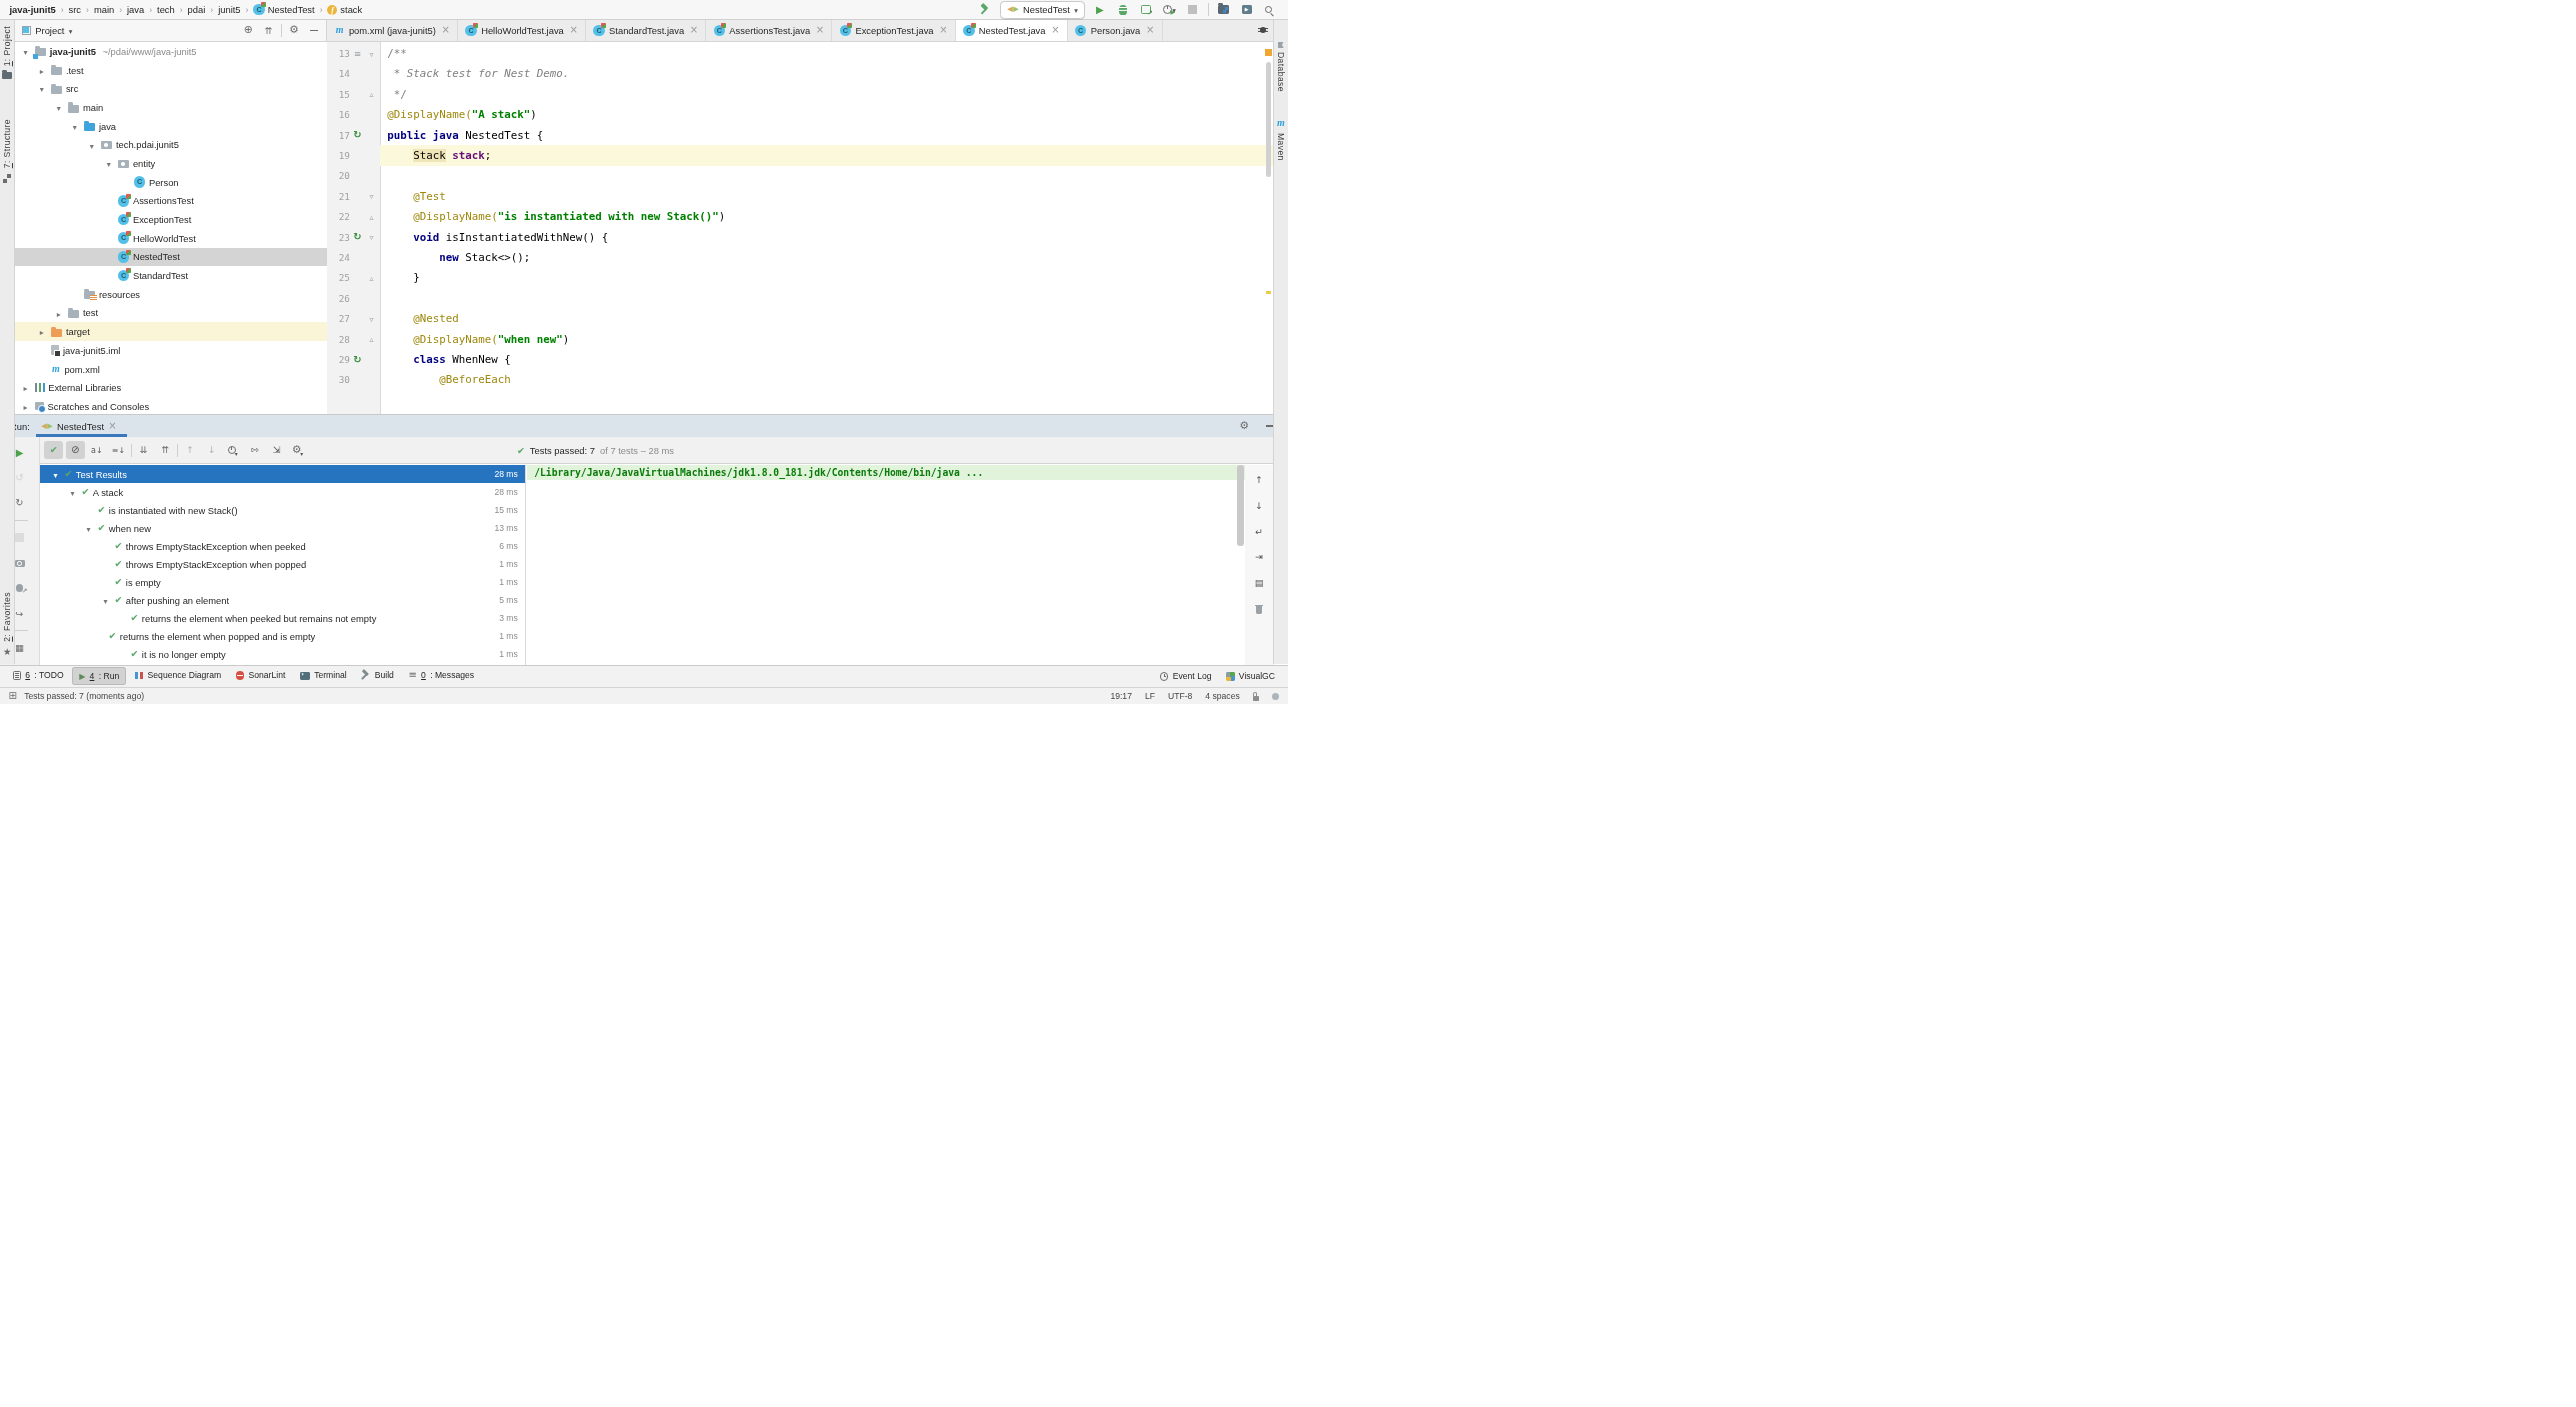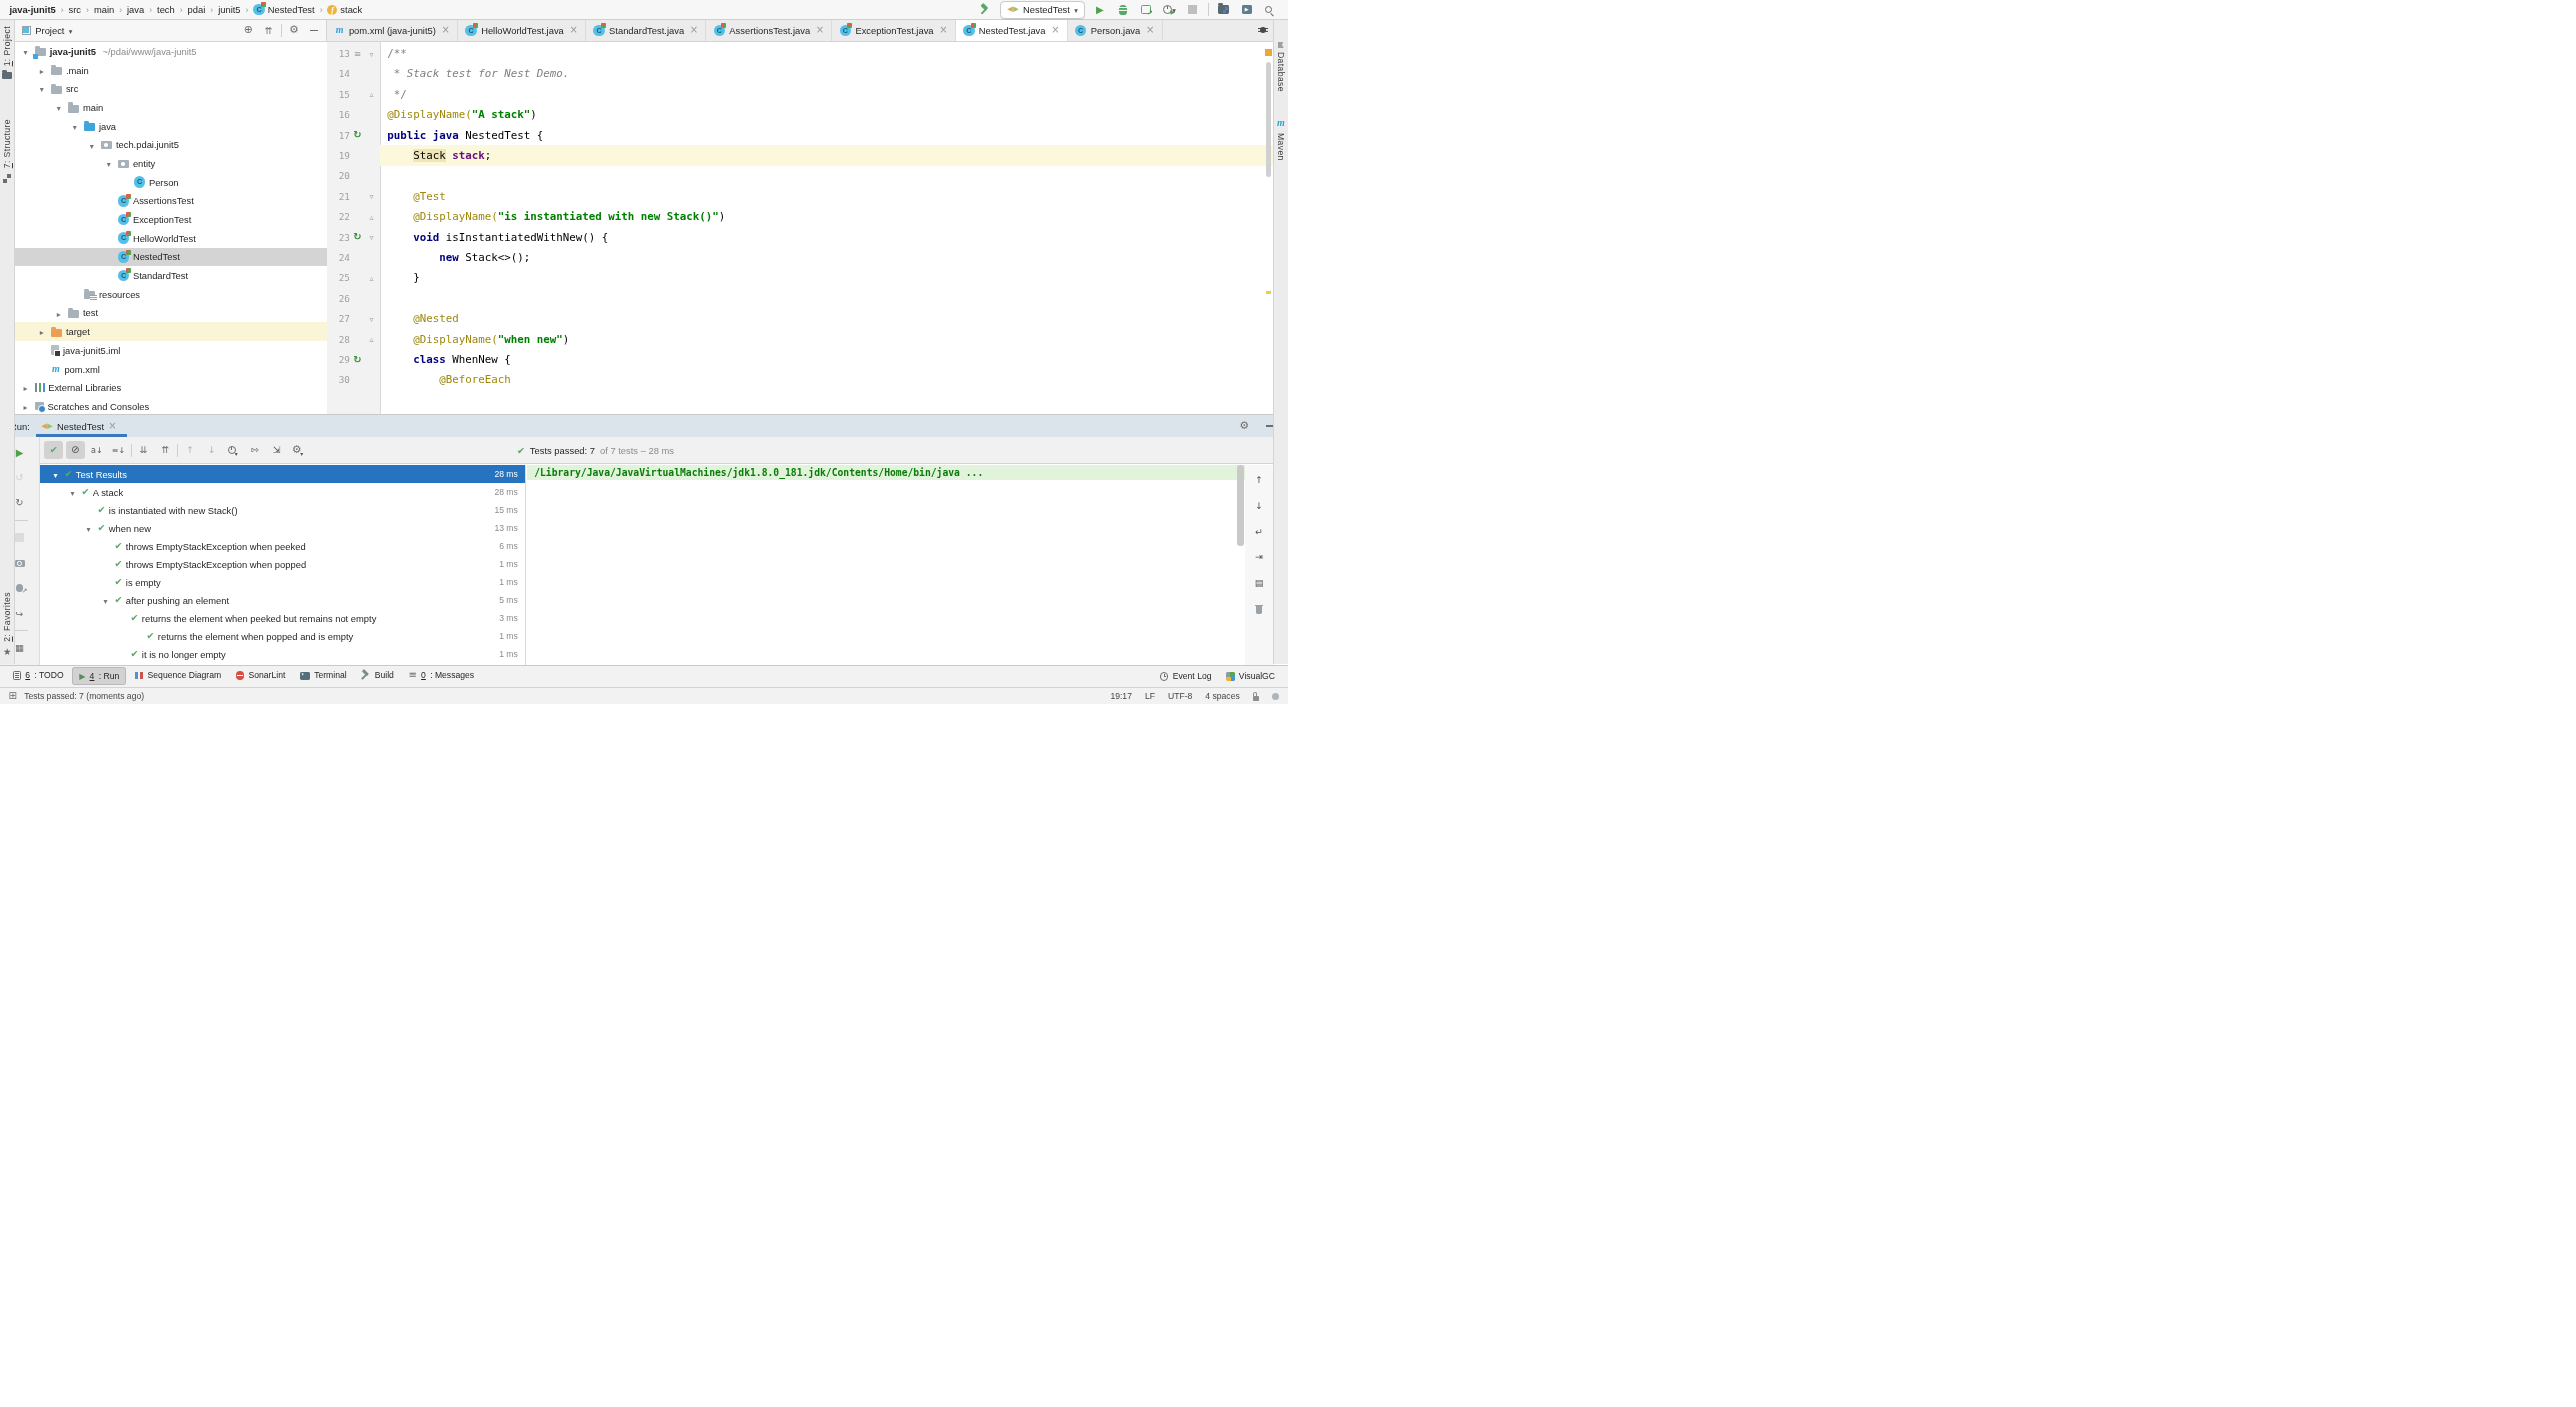--- a/index.html
+++ b/index.html
@@ -411,21 +411,21 @@
   <div id="ptree">
       <div class="prow" style="padding-left: 5.8px;">
         <span class="arrow"><span class="ic ic-treeopen"></span></span>
         <span class="ic ic-folderproj"></span>
         <span class="lbl b">java-junit5</span>
         <span class="extra">~/pdai/www/java-junit5</span>
       </div>
       <div class="prow" style="padding-left: 22px;">
         <span class="arrow"><span class="ic ic-treeclosed"></span></span>
         <span class="ic ic-folder"></span>
-        <span class="lbl">.main</span>
+        <span class="lbl">.test</span>
       </div>
       <div class="prow" style="padding-left: 22px;">
         <span class="arrow"><span class="ic ic-treeopen"></span></span>
         <span class="ic ic-folder"></span>
         <span class="lbl">src</span>
       </div>
       <div class="prow" style="padding-left: 39px;">
         <span class="arrow"><span class="ic ic-treeopen"></span></span>
         <span class="ic ic-folder"></span>
         <span class="lbl">main</span>
@@ -806,21 +806,21 @@
           <span class="ic ic-check"></span>
           <span class="tlabel">after pushing an element</span>
           <span class="ttime">5 ms</span>
         </div>
         <div class="trow" style="padding-left: 76px;">
           <span class="arrow"></span>
           <span class="ic ic-check"></span>
           <span class="tlabel">returns the element when peeked but remains not empty</span>
           <span class="ttime">3 ms</span>
         </div>
-        <div class="trow" style="padding-left: 92px;">
+        <div class="trow" style="padding-left: 54px;">
           <span class="arrow"></span>
           <span class="ic ic-check"></span>
           <span class="tlabel">returns the element when popped and is empty</span>
           <span class="ttime">1 ms</span>
         </div>
         <div class="trow" style="padding-left: 76px;">
           <span class="arrow"></span>
           <span class="ic ic-check"></span>
           <span class="tlabel">it is no longer empty</span>
           <span class="ttime">1 ms</span>

